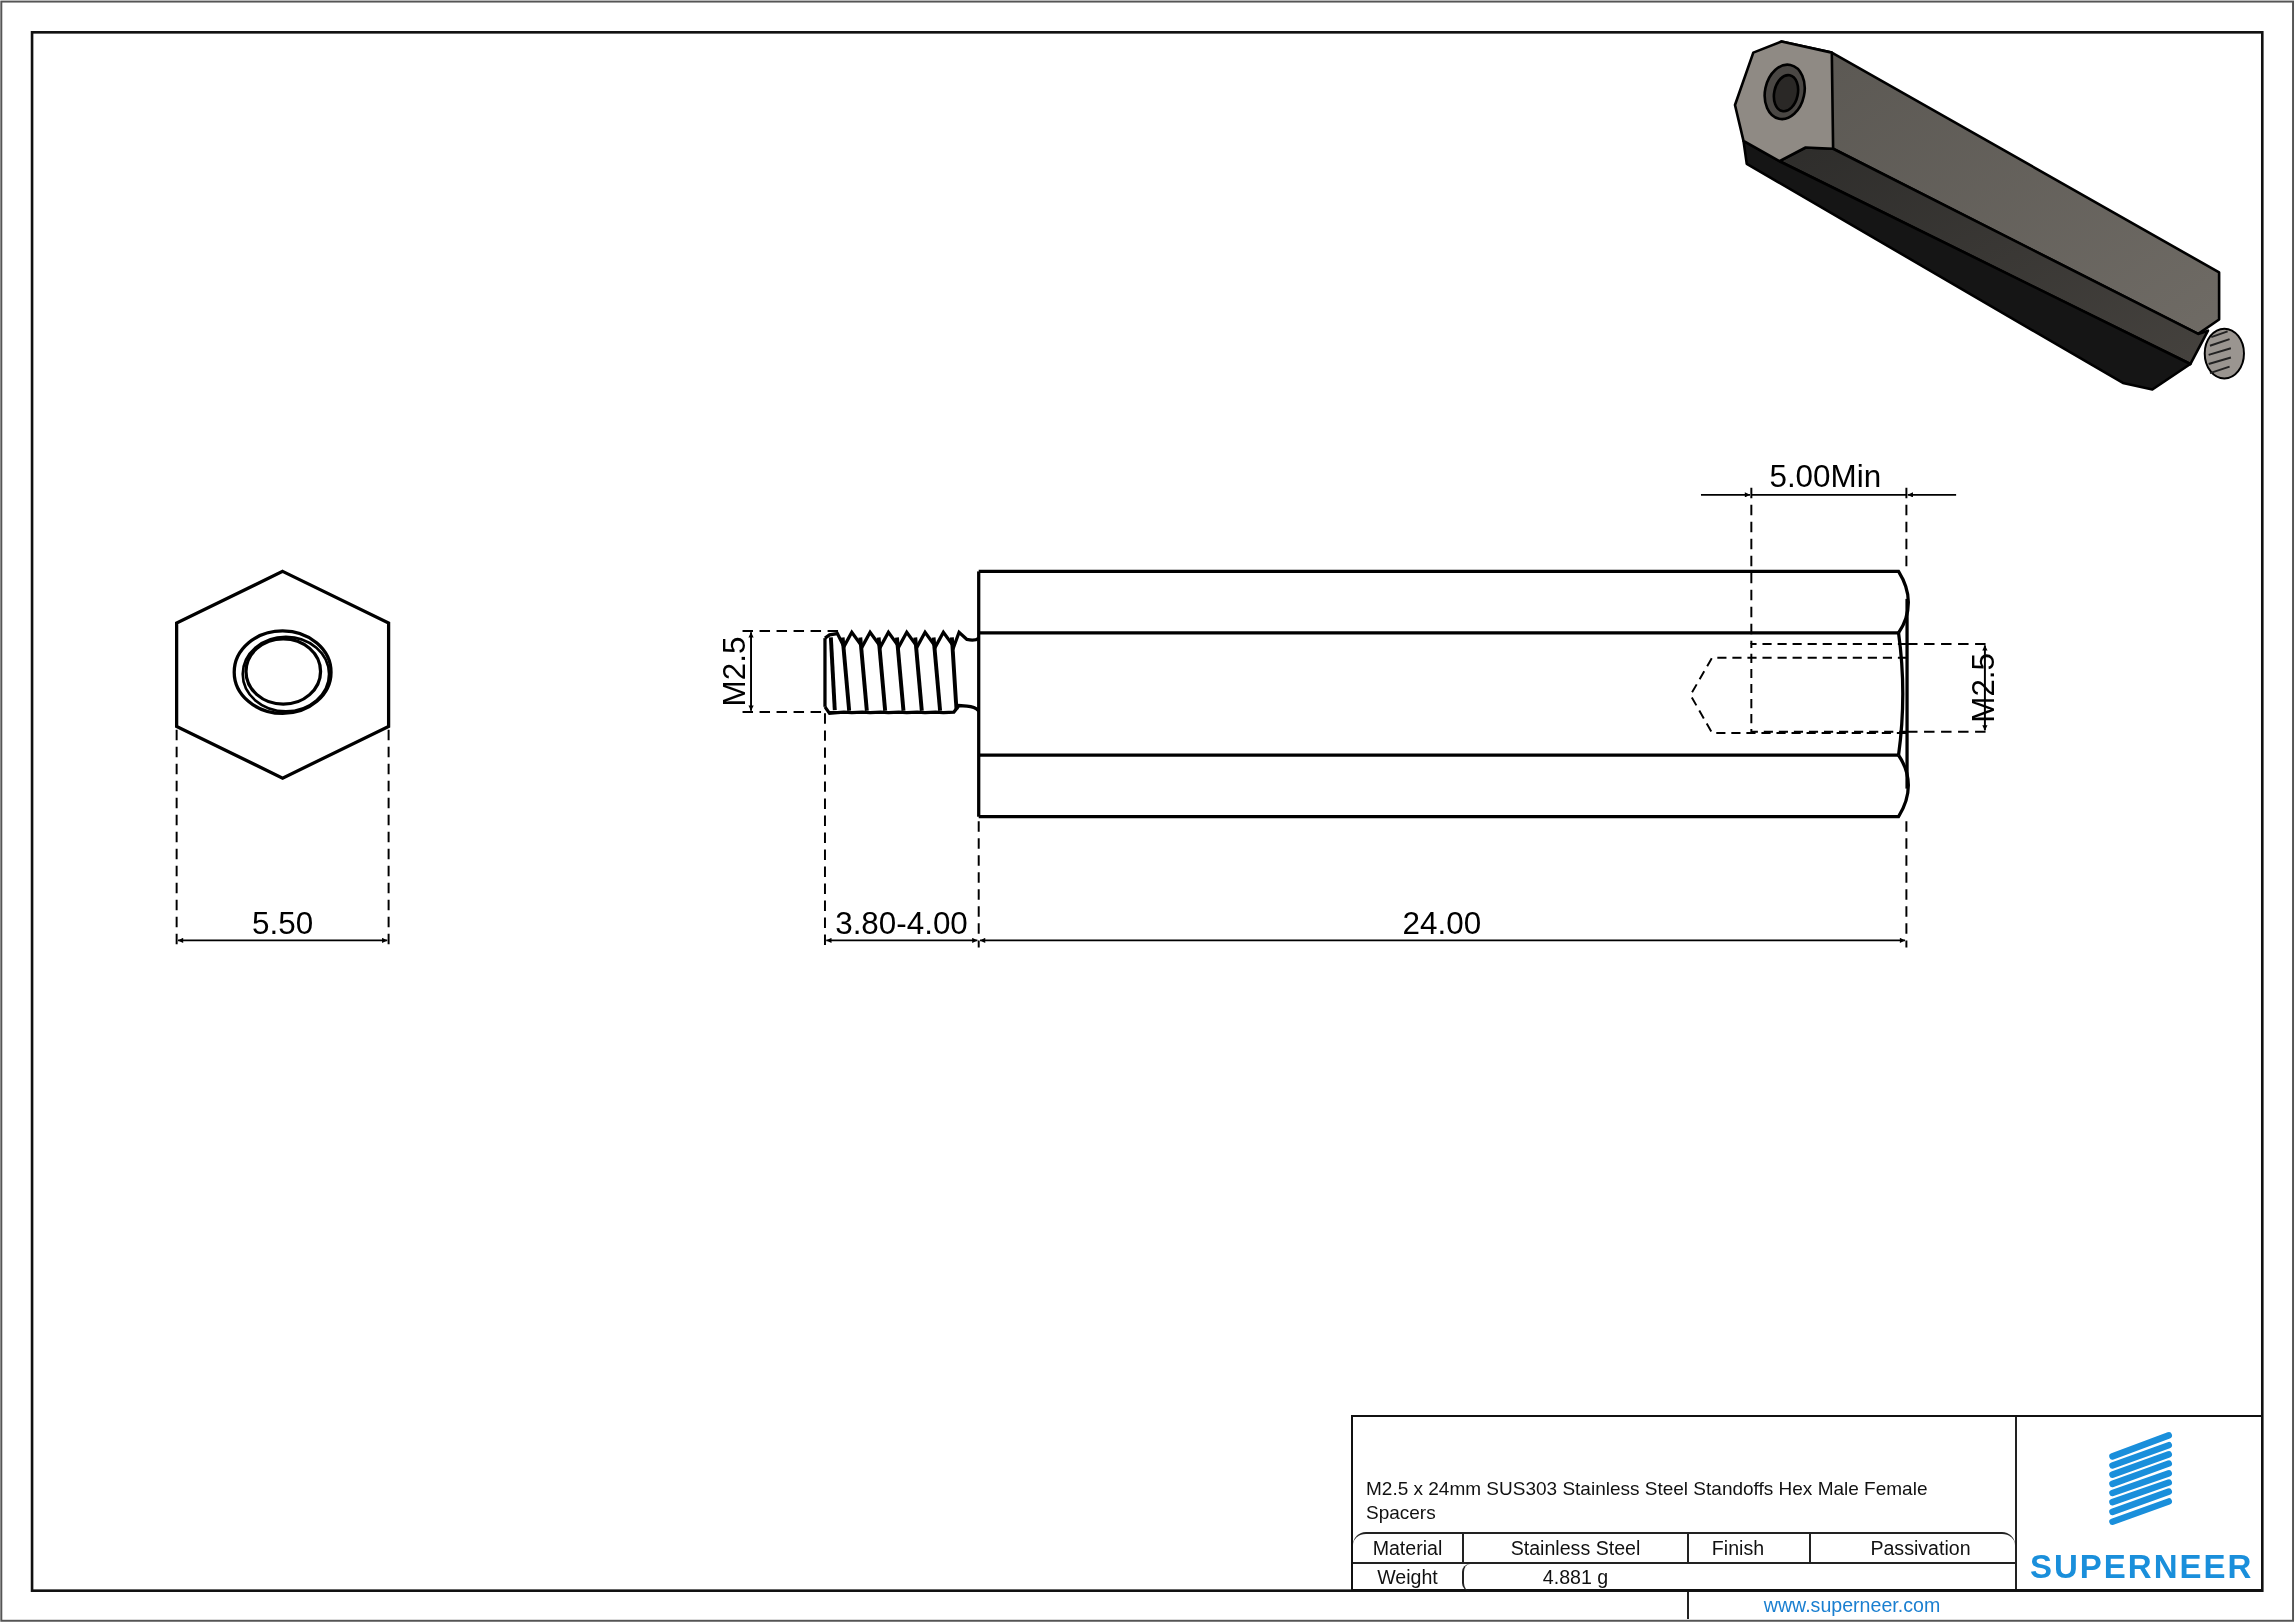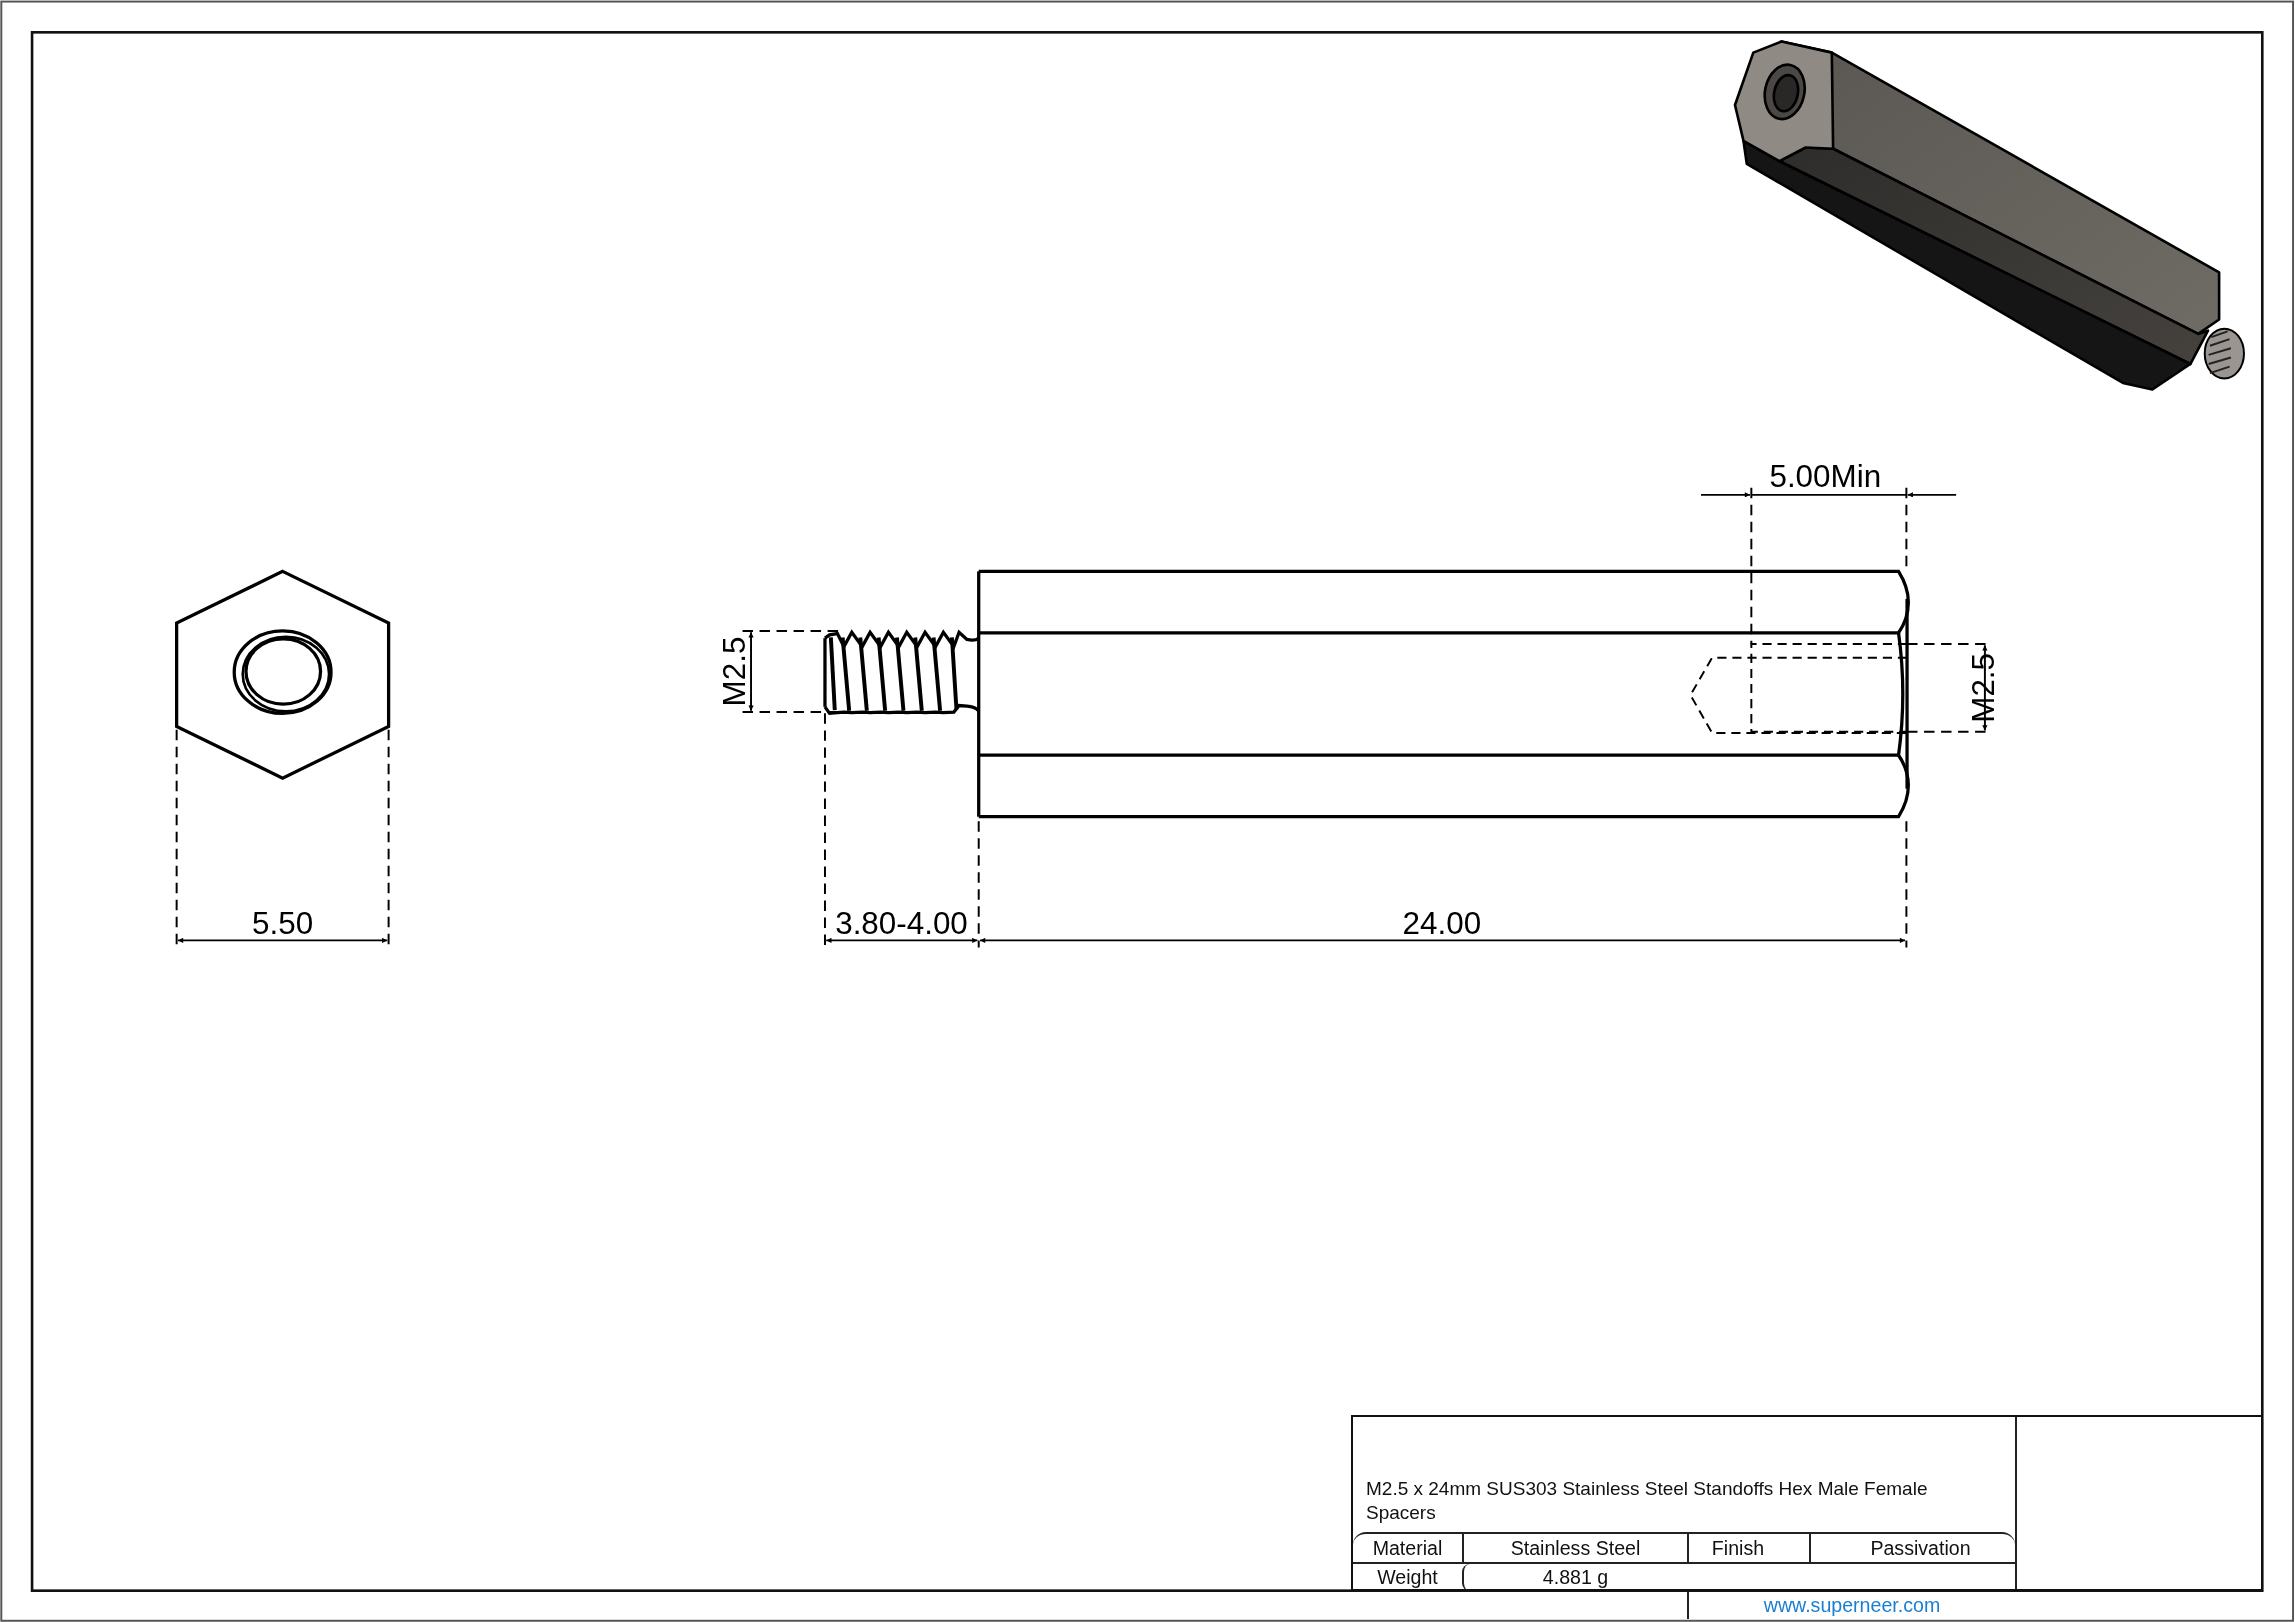--- a/index.html
+++ b/index.html
@@ -147,14 +147,29 @@
       <div class="cell vline" style="left:334px;width:100px;">Finish</div>
       <div class="cell vline" style="left:456px;width:221px;">Passivation</div>
     </div>
     <div class="tb-row tb-row2">
       <div class="cell" style="left:0;width:109px;">Weight</div>
       <div class="cell vline" style="left:109px;width:225px;border-radius:8px;">4.881 g</div>
       <div class="cell vline tb-url" style="left:334px;width:328px;">www.superneer.com</div>
     </div>
   </div>
 
+  <div class="tb-logo">
+    <svg width="242" height="131" viewBox="0 0 370 200">
+      <g stroke="#1a8fdb" stroke-width="10" stroke-linecap="round">
+        <line x1="146" y1="60" x2="232" y2="28"></line>
+        <line x1="146" y1="74" x2="232" y2="43"></line>
+        <line x1="146" y1="88" x2="232" y2="57"></line>
+        <line x1="146" y1="102" x2="232" y2="71"></line>
+        <line x1="146" y1="116" x2="232" y2="86"></line>
+        <line x1="146" y1="130" x2="232" y2="100"></line>
+        <line x1="146" y1="145" x2="232" y2="114"></line>
+        <line x1="146" y1="160" x2="232" y2="129"></line>
+      </g>
+    </svg>
+    <div class="tb-brand">SUPERNEER</div>
+  </div>
 </div>
 
 
 </body></html>

